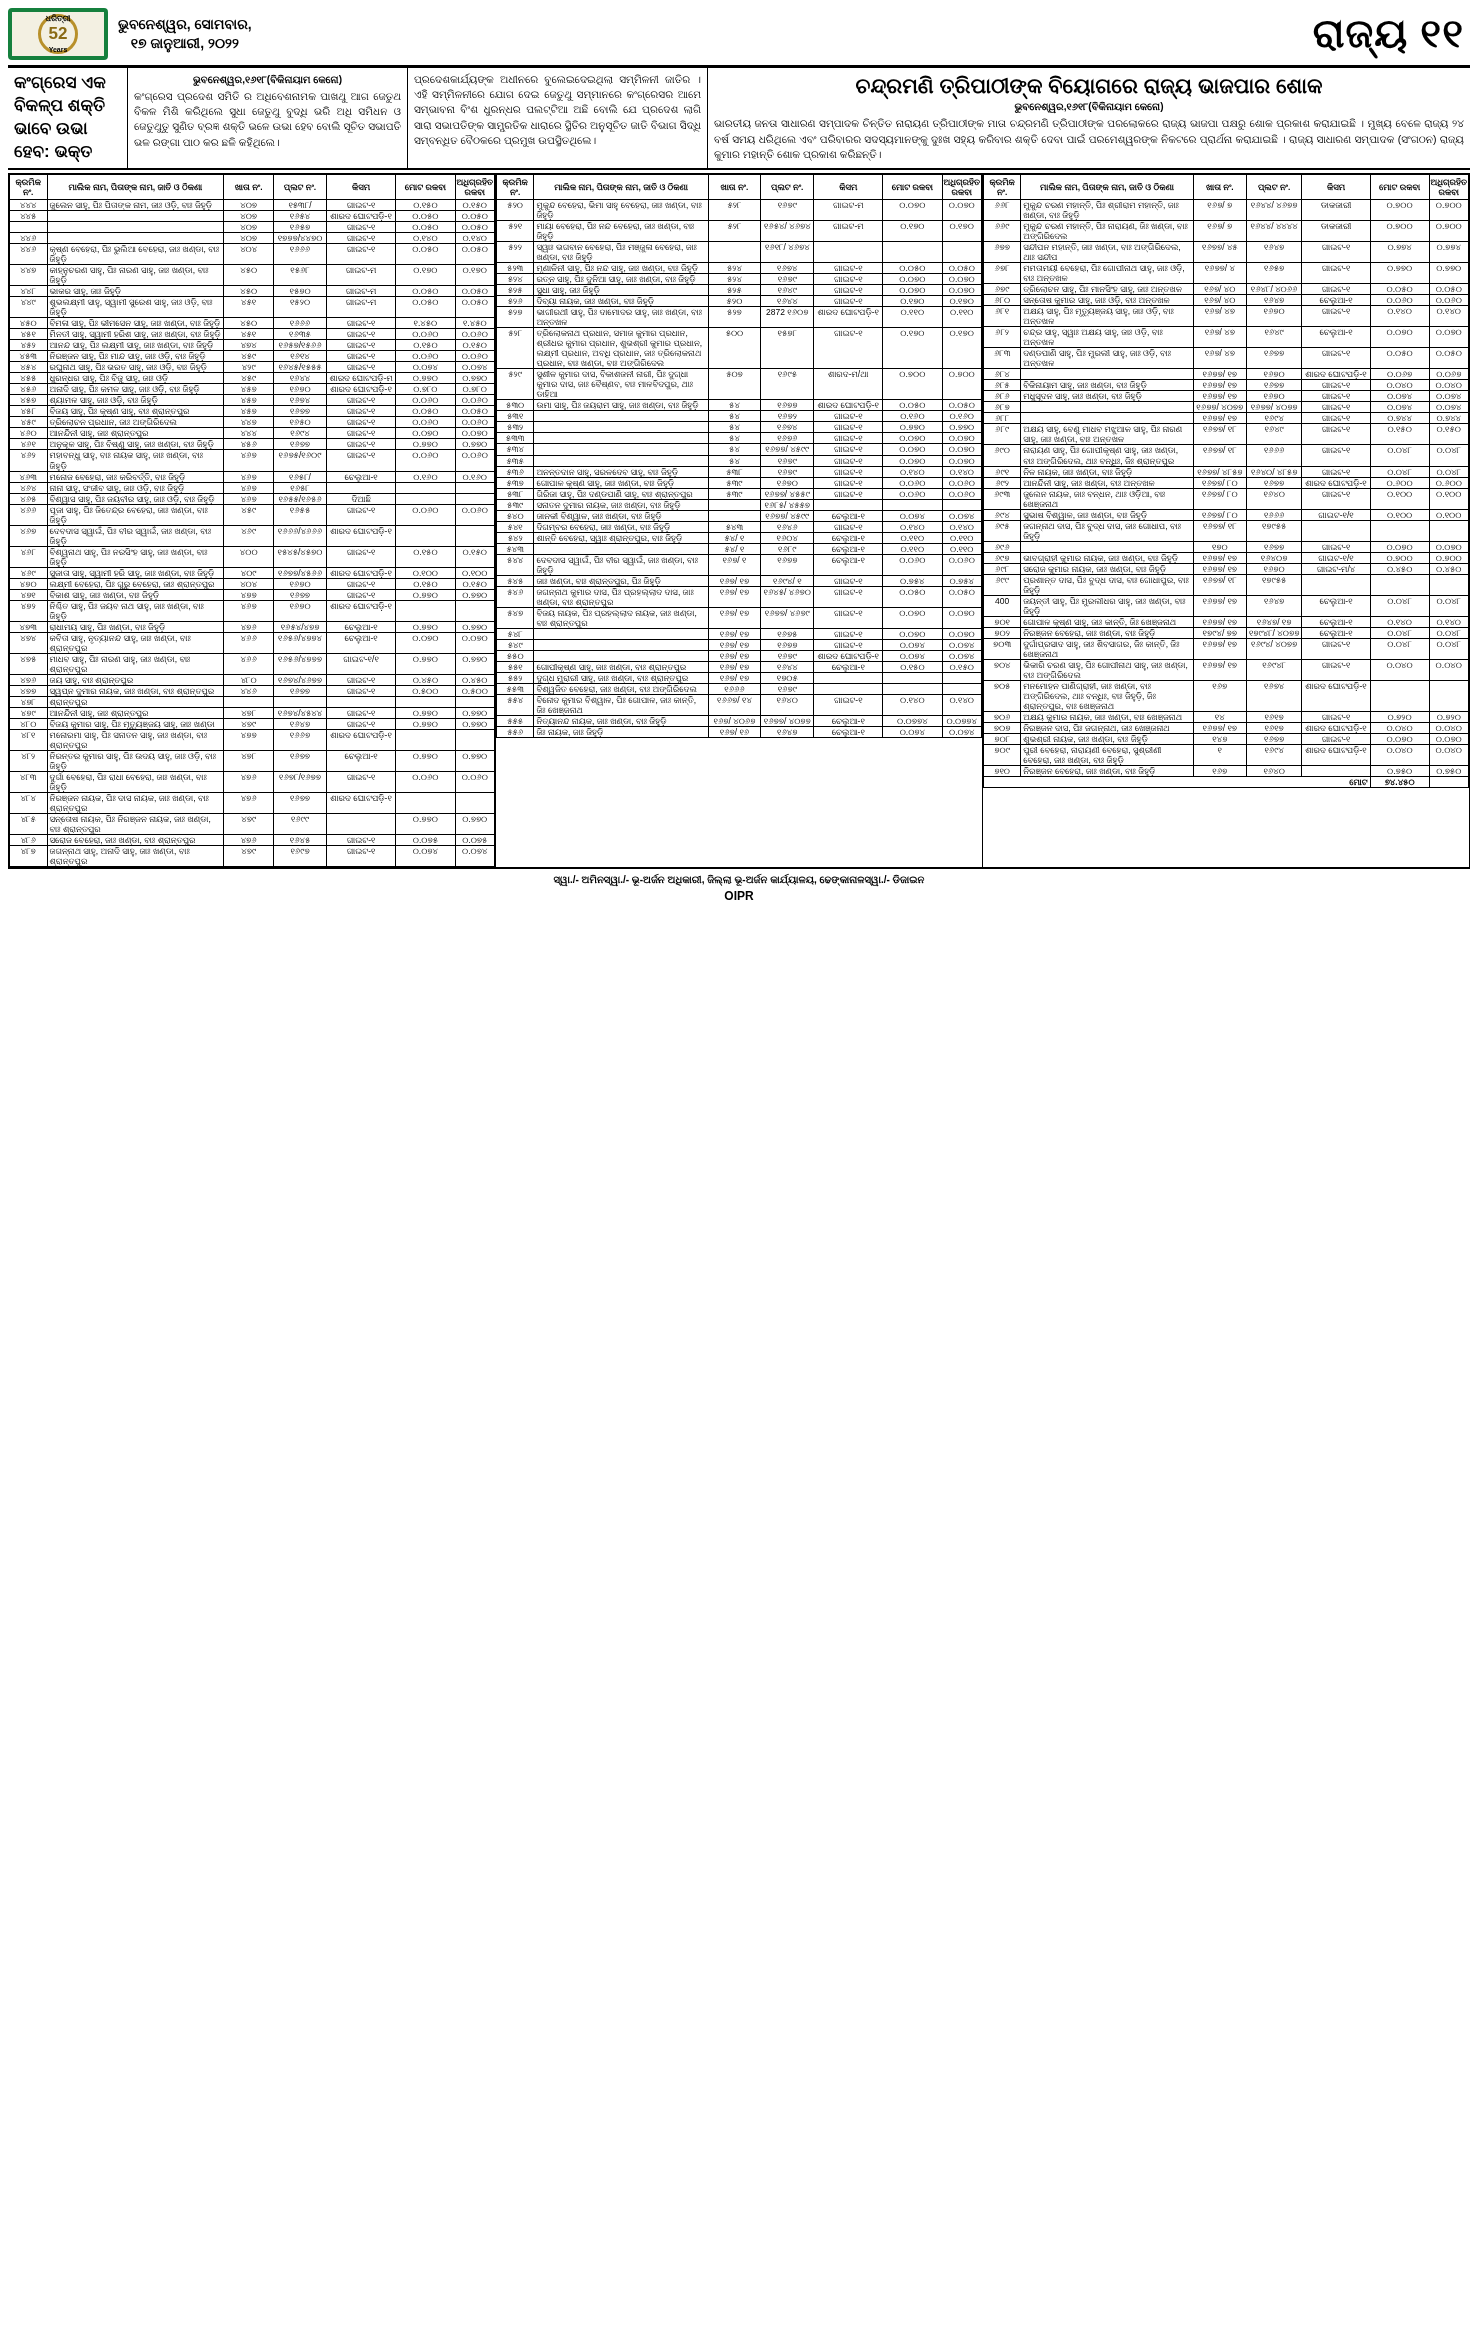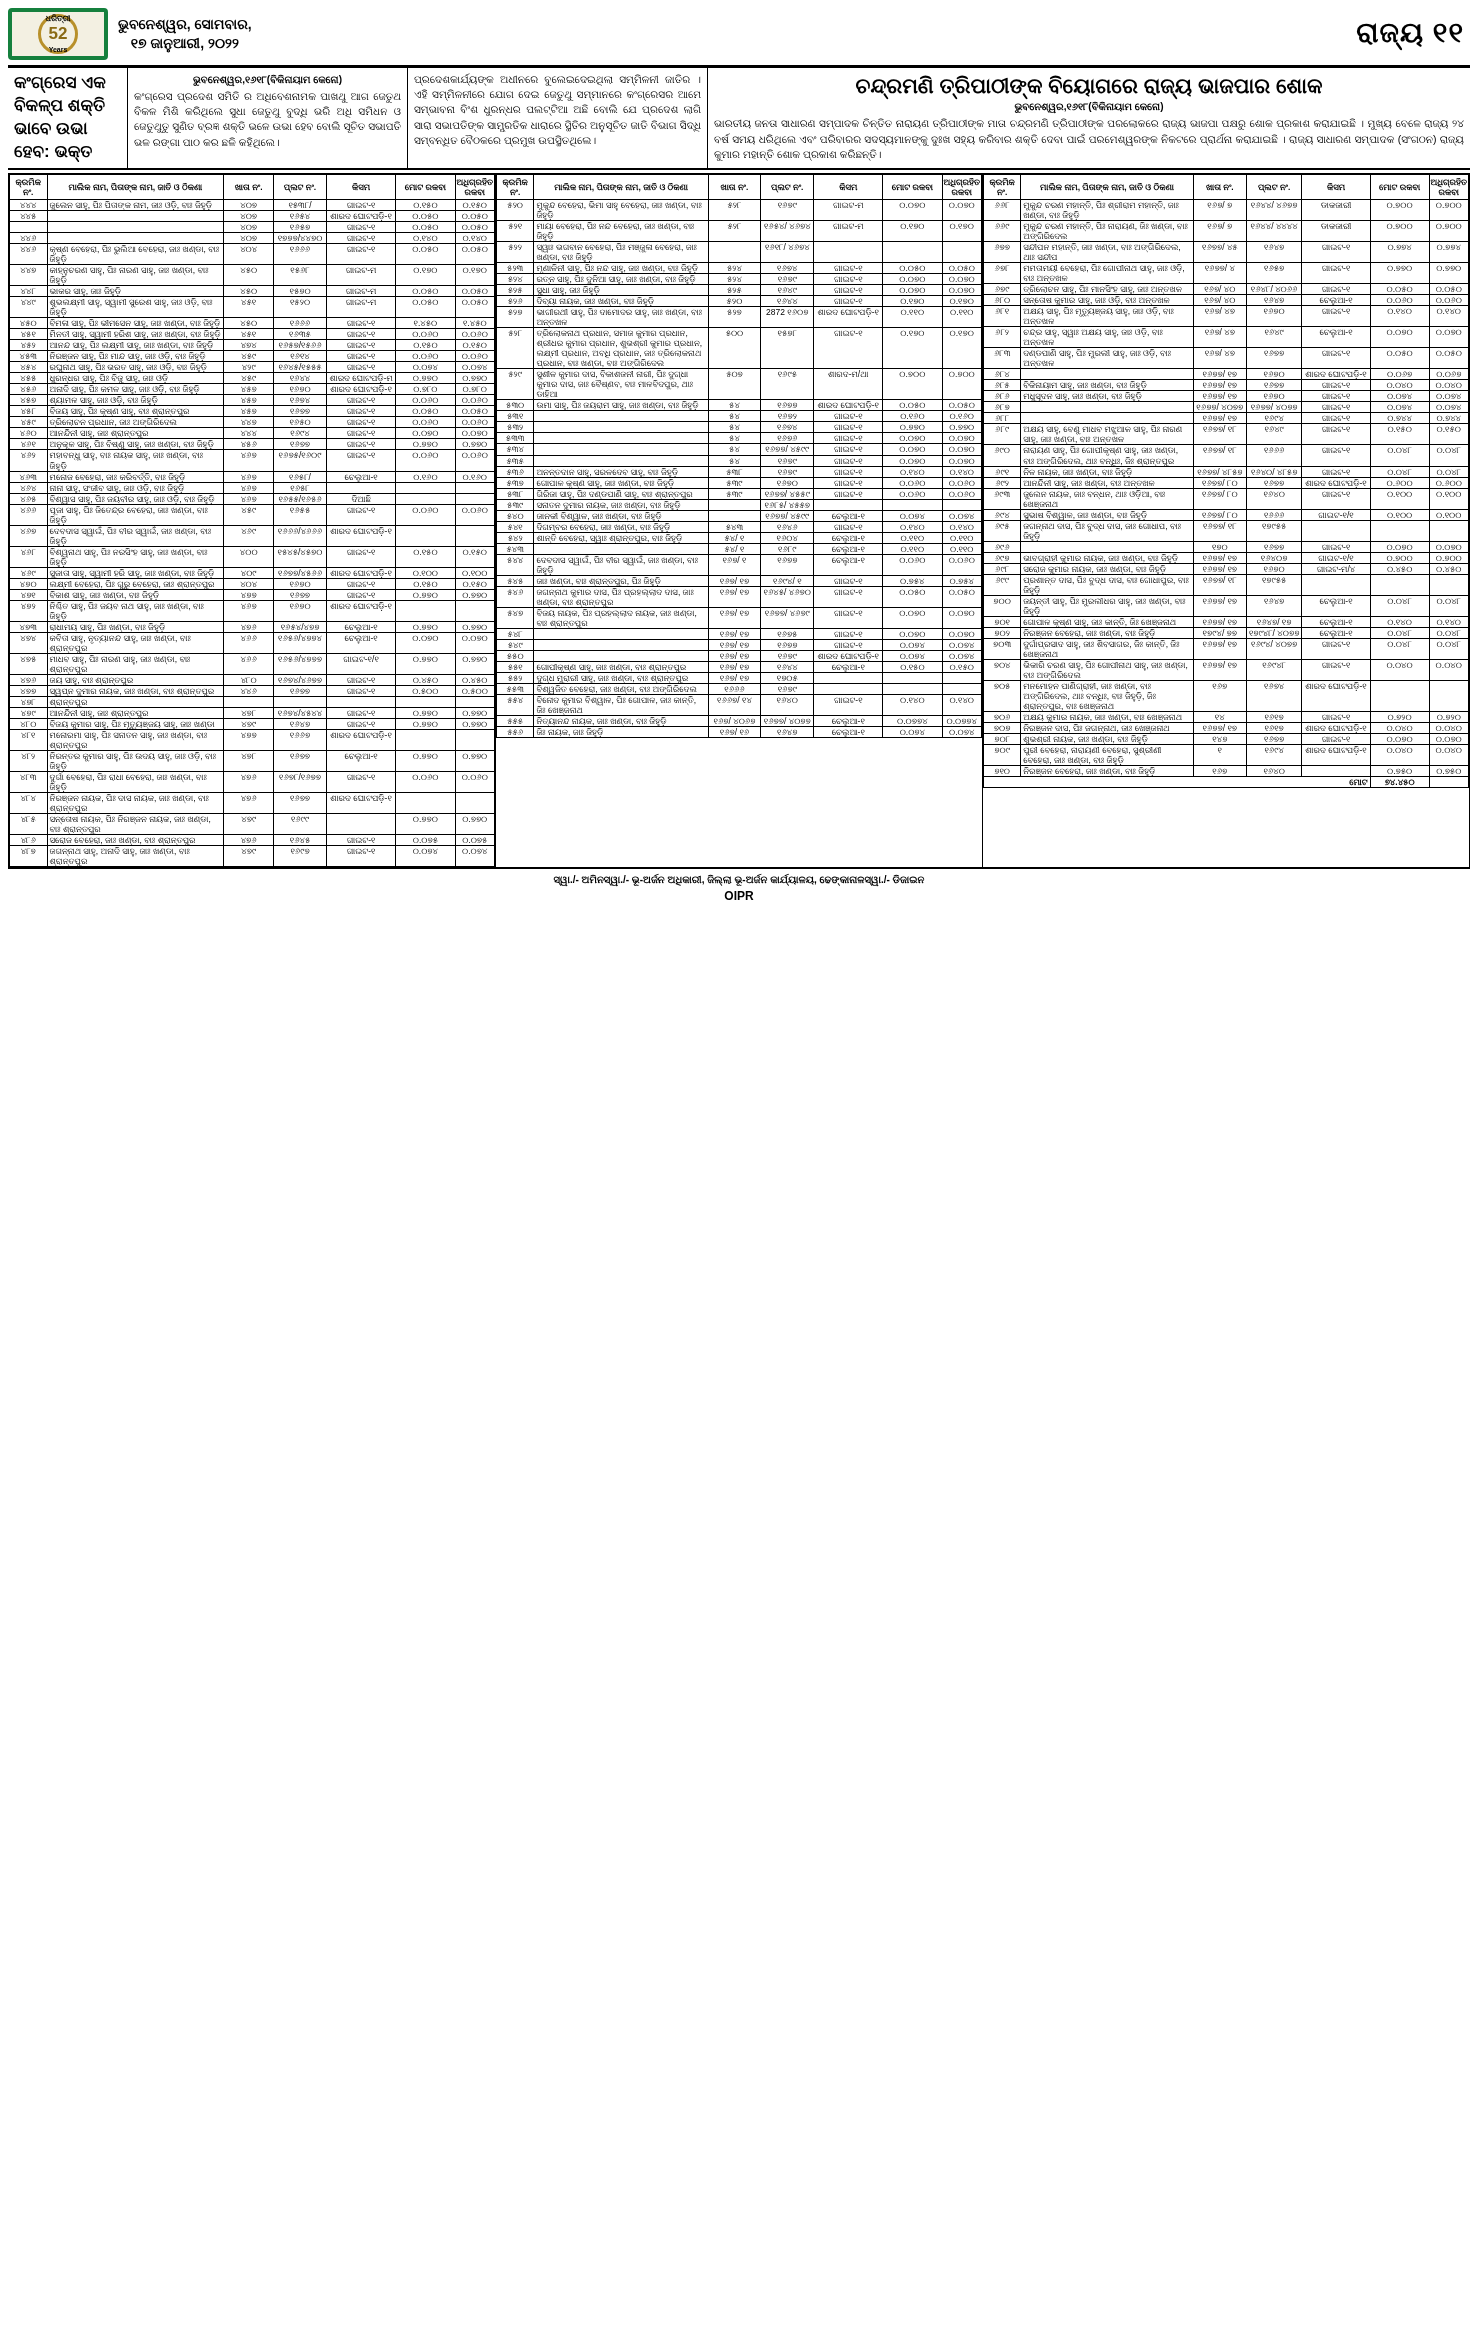--- a/index.html
+++ b/index.html
@@ -39,21 +39,21 @@
   }
   .logo .ring {
     width:40px;height:40px;border-radius:50%;
     border:3px solid #b8902a;
     display:flex;align-items:center;justify-content:center;
     font-size:17px;font-weight:bold;color:#8a6a14;
   }
   .logo .topline { font-size:8px; font-weight:bold; position:absolute; top:3px; }
   .logo .botline { font-size:7px; font-weight:bold; position:absolute; bottom:3px; }
   .mast-date { font-size:14px; font-weight:bold; line-height:1.35; text-align:center; }
-  .mast-right { font-size:28px; font-weight:bold; letter-spacing:1px; padding-right:6px;}
+  .mast-right { font-size:40px; font-weight:bold; letter-spacing:1px; padding-right:6px;}
 
   
   .top-strip {
     display:flex;
     border-bottom:2px solid #000;
   }
   .strip-col {
     padding:4px 6px;
     border-right:1px solid #000;
   }
@@ -1185,21 +1185,21 @@
             <tr>
               <td class="col-sl ctr">୬୯୯</td>
               <td class="col-name">ପ୍ରଶାନ୍ତ ଦାସ, ପିଃ ବୁଦ୍ଧ ଦାସ, ବାଃ ଗୋଧାପୁର, ବାଃ ଜିହୁଡ଼ି</td>
               <td class="col-no num">୧୬୭୭/ ୧୮</td>
               <td class="col-no num">୧୭୯୫୫</td>
               <td class="col-div ctr"></td>
               <td class="col-a num"></td>
               <td class="col-b num"></td>
             </tr>
             <tr>
-              <td class="col-sl ctr">୭୦୦</td>
+              <td class="col-sl ctr">400</td>
               <td class="col-name">ଜୟନ୍ତୀ ସାହୁ, ପିଃ ମୁରଲୀଧର ସାହୁ, ଜାଃ ଖଣ୍ଡା, ବାଃ ଜିହୁଡ଼ି</td>
               <td class="col-no num">୧୬୭୭/ ୧୭</td>
               <td class="col-no num">୧୬୪୭</td>
               <td class="col-div ctr">ଚେଲୁଆ-୧</td>
               <td class="col-a num">୦.୦୪୮</td>
               <td class="col-b num">୦.୦୪୮</td>
             </tr>
             <tr>
               <td class="col-sl ctr">୭୦୧</td>
               <td class="col-name">ଗୋପାଳ କୃଷ୍ଣ ସାହୁ, ଜାଃ କାନ୍ତି, ଜିଃ ଖେଞ୍ଜନାଥ</td>

